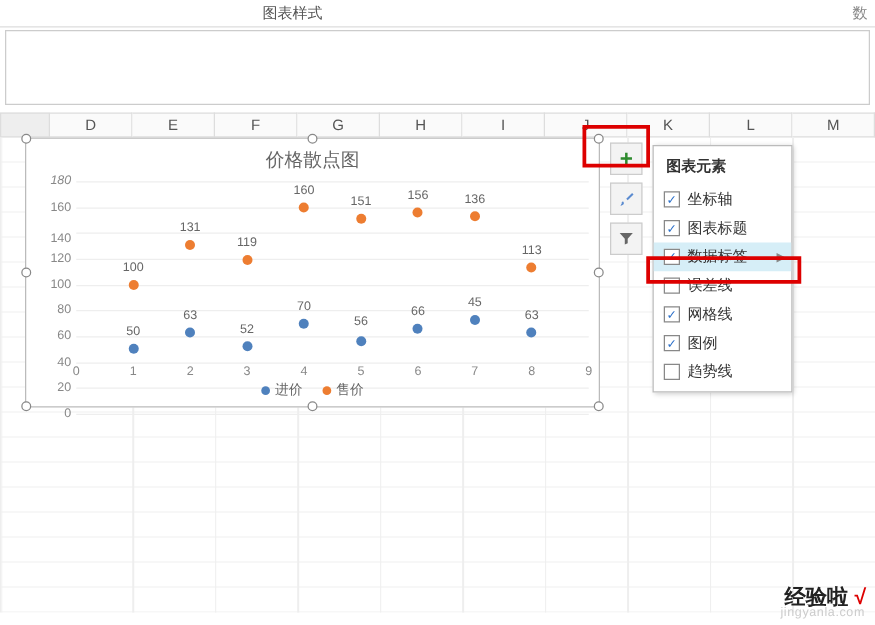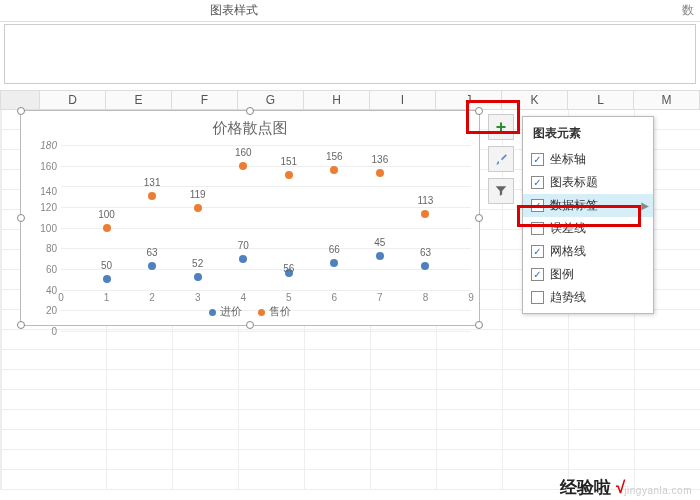--- a/index.html
+++ b/index.html
@@ -127,21 +127,21 @@
     position: absolute;
     left: 466px; top: 100px;
     width: 54px; height: 34px;
     border: 3px solid #d00;
     pointer-events: none;
   }
   .flyout {
     position: absolute;
     left: 522px;
     top: 116px;
-    width: 132px;
+    width: 112px;
     background: #fff;
     border: 1px solid #bbb;
     box-shadow: 1px 1px 4px rgba(0,0,0,.2);
     padding: 4px 0;
   }
   .flyout-title {
     padding: 4px 10px 6px 10px; font-size: 12px; color: #333; font-weight: bold;
   }
   .flyout-item {
     display: flex; align-items: center; gap: 6px;
@@ -159,21 +159,21 @@
   .red-box-item {
     position: absolute;
     left: 517px; top: 205px;
     width: 124px; height: 22px;
     border: 3px solid #d00;
     pointer-events: none;
   }
   .watermark {
     position: absolute; right: 8px; bottom: 4px;
     font-size: 17px; font-weight: bold; color: #222;
-    display:flex; flex-direction: row; align-items:flex-end;
+    display:flex; flex-direction: column; align-items:flex-end;
     line-height: 1;
   }
   .watermark .check { color: #d00; font-style: italic; margin-left: 4px; }
   .watermark .sub { font-size: 10px; color: #ccc; font-weight: normal; letter-spacing: 0.5px; }
 </style>
 </head>
 <body>
 
 <div class="ribbon">
   <span class="ribbon-label">图表样式</span>
@@ -222,21 +222,21 @@
       <div class="gridline" style="top: 0px;"></div>
       <div class="point blue" style="left: 45.5556px; bottom: 51.6667px;"></div>
       <div class="dlabel" style="left: 45.5556px; bottom: 59.6667px;">50</div>
       <div class="point blue" style="left: 91.1111px; bottom: 65.1px;"></div>
       <div class="dlabel" style="left: 91.1111px; bottom: 73.1px;">63</div>
       <div class="point blue" style="left: 136.667px; bottom: 53.7333px;"></div>
       <div class="dlabel" style="left: 136.667px; bottom: 61.7333px;">52</div>
       <div class="point blue" style="left: 182.222px; bottom: 72.3333px;"></div>
       <div class="dlabel" style="left: 182.222px; bottom: 80.3333px;">70</div>
       <div class="point blue" style="left: 227.778px; bottom: 57.8667px;"></div>
-      <div class="dlabel" style="left: 227.778px; bottom: 57px;">56</div>
+      <div class="dlabel" style="left: 227.778px; bottom: 68px;">56</div>
       <div class="point blue" style="left: 273.333px; bottom: 68.2px;"></div>
       <div class="dlabel" style="left: 273.333px; bottom: 76.2px;">66</div>
       <div class="point blue" style="left: 318.889px; bottom: 75.4333px;"></div>
       <div class="dlabel" style="left: 318.889px; bottom: 83.4333px;">45</div>
       <div class="point blue" style="left: 364.444px; bottom: 65.1px;"></div>
       <div class="dlabel" style="left: 364.444px; bottom: 73.1px;">63</div>
       <div class="point orange" style="left: 45.5556px; bottom: 103.333px;"></div>
       <div class="dlabel" style="left: 45.5556px; bottom: 111.333px;">100</div>
       <div class="point orange" style="left: 91.1111px; bottom: 135.367px;"></div>
       <div class="dlabel" style="left: 91.1111px; bottom: 143.367px;">131</div>

